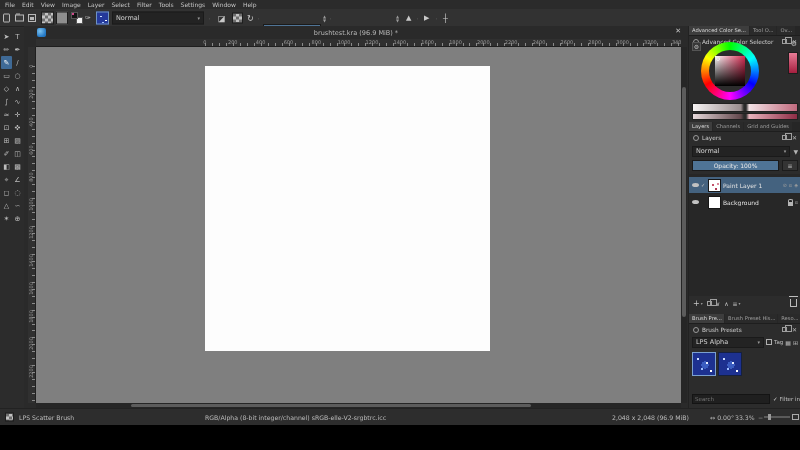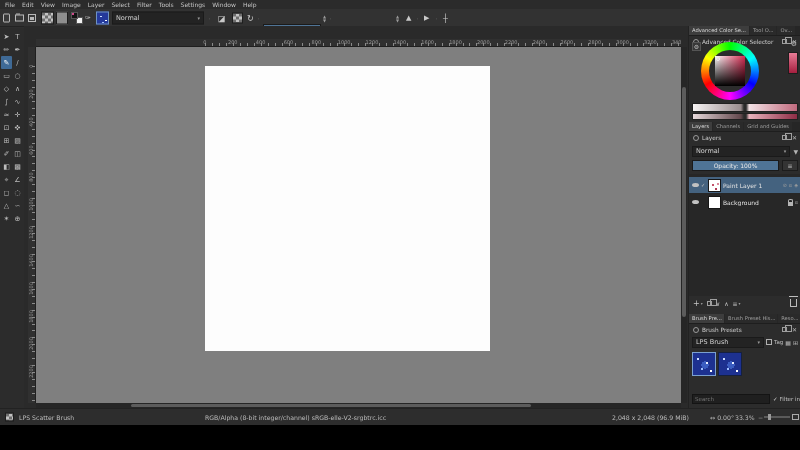--- a/index.html
+++ b/index.html
@@ -355,20 +355,25 @@
         </div>
         <div class="tool">
           <span>✶</span>
         </div>
         <div class="tool">
           <span>⊕</span>
         </div>
       </div>
 
     <div class="subwindow">
+      <div class="sub-titlebar">
+        <span class="krita-icon"></span>
+        <span class="sub-title">brushtest.kra (96.9 MiB) *</span>
+        <span class="sub-close">✕</span>
+      </div>
       <div class="h-ruler">
         <div class="labels">
 
         <span>0</span>
             <span>200</span>
             <span>400</span>
             <span>600</span>
             <span>800</span>
             <span>1000</span>
             <span>1200</span>
@@ -516,21 +521,21 @@
 
       <div class="docker-head" style="top:298px">
         <span class="dh-icon"></span>
         <span class="dh-title">Brush Presets</span>
         <span class="mini-sq"></span>
         <span class="dk-close">✕</span>
       </div>
 
       <div class="preset-row">
         <div class="dd">
-          <span>LPS Brush</span>
+          <span>LPS Alpha</span>
           <span class="arr">▾</span>
         </div>
         <span class="tag-icon"></span>
         <span class="tag-label">Tag</span>
         <span class="view-icon">▦</span>
         <span class="view-icon">⊞</span>
       </div>
 
       <div class="brush-grid">
         <div class="bp-tile sel"></div>

